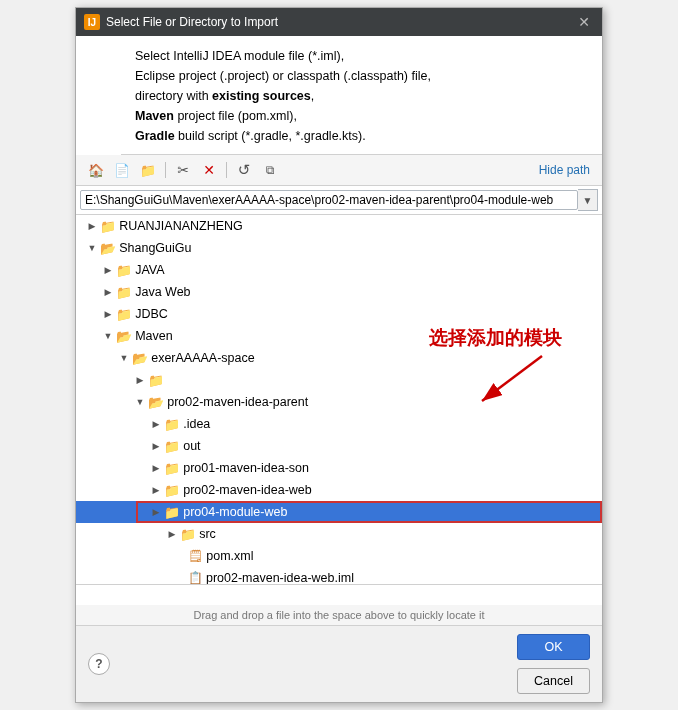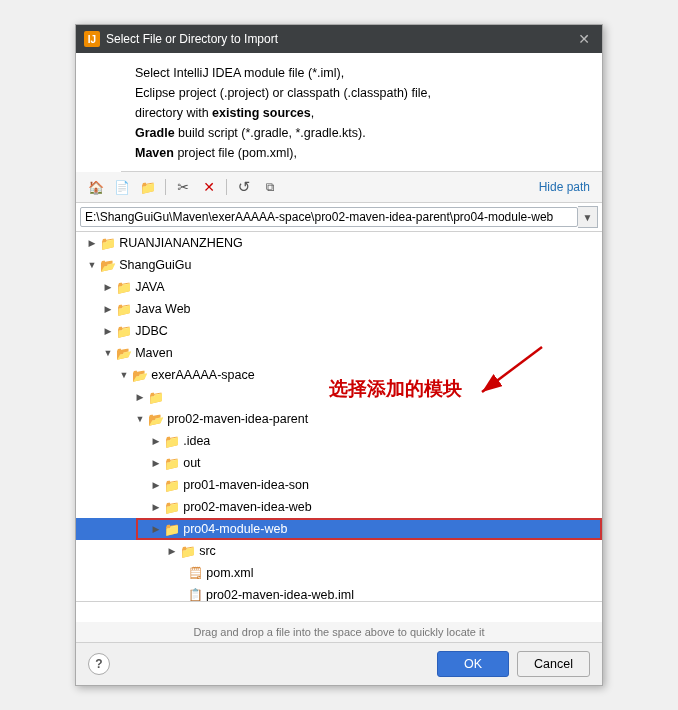--- a/index.html
+++ b/index.html
@@ -197,20 +197,21 @@
       align-items: center;
       justify-content: center;
       cursor: pointer;
       font-size: 12px;
       font-weight: bold;
       color: #555;
     }
     .btn-group {
       display: flex;
       gap: 8px;
+      flex-direction: column;
     }
     .btn {
       min-width: 72px;
       height: 26px;
       padding: 0 16px;
       border: 1px solid #aaaaaa;
       border-radius: 3px;
       background: #f0f0f0;
       cursor: pointer;
       font-size: 12.5px;
@@ -234,22 +235,22 @@
       </div>
       <span class="title-text">Select File or Directory to Import</span>
     </div>
     <span class="close-btn">✕</span>
   </div>
 
   <div class="description">
     <div>Select IntelliJ IDEA module file (*.iml),</div>
     <div>Eclipse project (.project) or classpath (.classpath) file,</div>
     <div>directory with <strong>existing sources</strong>,</div>
+    <div><strong>Maven</strong> project file (pom.xml),</div>
     <div><strong>Gradle</strong> build script (*.gradle, *.gradle.kts).</div>
-    <div><strong>Maven</strong> project file (pom.xml),</div>
   </div>
 
   <div class="toolbar">
     <div class="toolbar-btn" title="Home">🏠</div>
     <div class="toolbar-btn" title="New File">📄</div>
     <div class="toolbar-btn" title="New Folder">📁</div>
     <div class="toolbar-sep"></div>
     <div class="toolbar-btn" title="Cut" style="font-size:14px;">✂</div>
     <div class="toolbar-btn" title="Delete" style="font-size:14px; color:#cc0000;">✕</div>
     <div class="toolbar-sep"></div>
@@ -380,21 +381,21 @@
 
       <div class="tree-item">
         <span class="indent" style="width:96px;"></span>
         <span class="expand-btn" style="visibility:hidden;">▶</span>
         <span class="file-icon" style="color:#cc6600;">📋</span>
         <span class="item-label">pro02-maven-idea-web.iml</span>
       </div>
 
     </div>
 
-    <div style="position:absolute; top:110px; right:40px; pointer-events:none; display:flex; flex-direction:row; align-items:flex-end;">
+    <div style="position:absolute; top:110px; right:40px; pointer-events:none; display:flex; flex-direction:column; align-items:flex-end;">
       <span style="color:#cc0000; font-size:19px; font-weight:bold; font-family:'Microsoft YaHei', sans-serif;">选择添加的模块</span>
       <svg width="100" height="60" viewBox="0 0 100 60">
         <defs>
           <marker id="arrowhead" markerWidth="8" markerHeight="6" refX="8" refY="3" orient="auto">
             <polygon points="0 0, 8 3, 0 6" fill="#cc0000"></polygon>
           </marker>
         </defs>
         <line x1="80" y1="5" x2="20" y2="50" stroke="#cc0000" stroke-width="2.5" marker-end="url(#arrowhead)"></line>
       </svg>
     </div>

